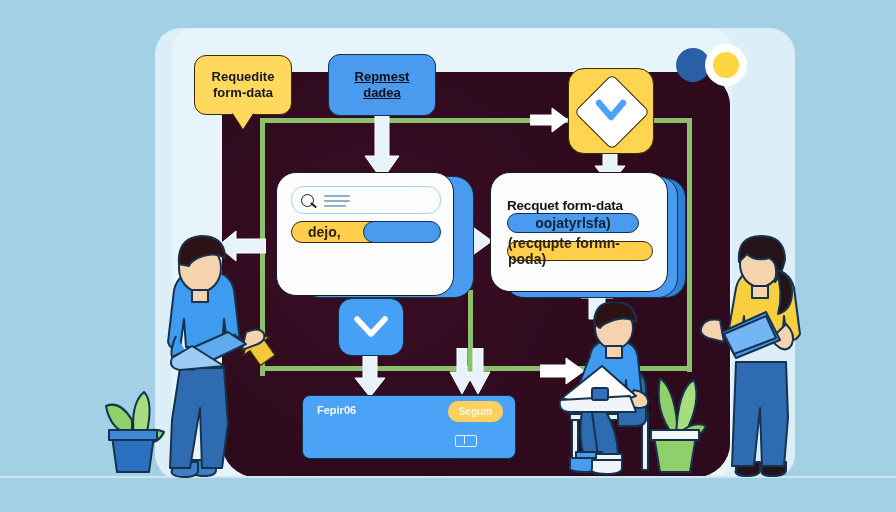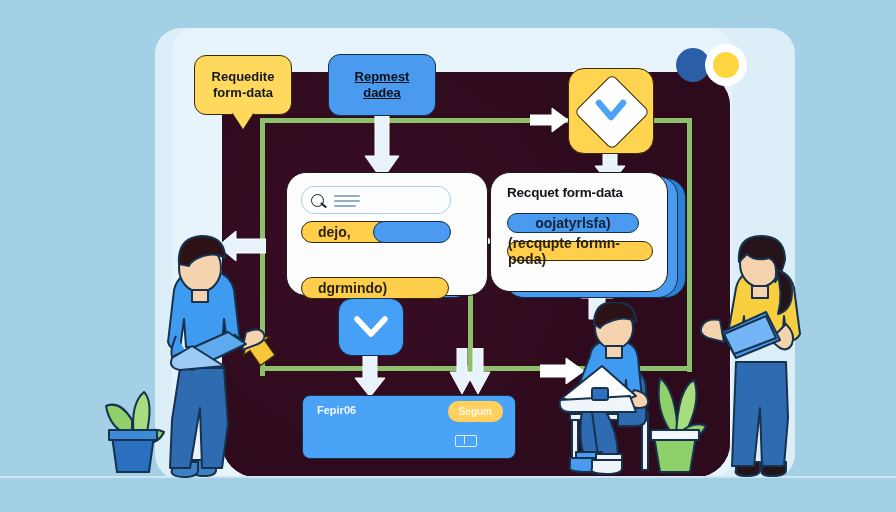--- a/index.html
+++ b/index.html
@@ -237,44 +237,41 @@
     </svg>
   </div>
 
   <div class="tile-blue">
     <svg style="position:absolute;left:14px;top:13px;" width="36" height="30" viewBox="0 0 36 30">
       <path d="M4 7 L18 22 L32 7" fill="none" stroke="#ffffff" stroke-width="5.5" stroke-linecap="round" stroke-linejoin="round"></path>
     </svg>
   </div>
 
   <div class="card-shadow" style="left:300px;top:176px;width:172px;height:120px;"></div>
-  <div class="card" style="left:286px;top:172px;width:176px;height:122px;padding-left:24px;">
+  <div class="card" style="left:276px;top:172px;width:176px;height:122px;">
     <div class="searchbar">
       <span class="ring"></span>
       <span class="handle"></span>
       <span class="ln" style="left:32px;top:8px;width:26px;"></span>
       <span class="ln" style="left:32px;top:13px;width:26px;"></span>
       <span class="ln" style="left:32px;top:18px;width:22px;"></span>
     </div>
 
     <div class="pill pill-yellow" style="left:14px;top:48px;width:148px;height:22px;">
       <span>dejo,</span>
     </div>
     <div class="pill pill-blue" style="left:86px;top:48px;width:78px;height:22px;padding-left:0;"></div>
 
 
-    <div class="pill pill-yellow" style="left:14px;top:104px;width:148px;height:22px;">
-      <span>dgrmindo)</span>
-    </div>
   </div>
 
   <div class="card-shadow2" style="left:516px;top:178px;width:168px;height:118px;"></div>
   <div class="card-shadow" style="left:504px;top:176px;width:172px;height:120px;"></div>
   <div class="card" style="left:490px;top:172px;width:176px;height:118px;">
-    <div class="card-title" style="left:16px;top:12px;">Recquet form-data</div>
+    <div class="card-title" style="left:16px;top:25px;">Recquet form-data</div>
     <div class="pill pill-blue" style="left:16px;top:40px;width:132px;height:20px;justify-content:center;padding-left:0;">
       <span>oojatyrlsfa)</span>
     </div>
     <div class="pill pill-yellow" style="left:16px;top:68px;width:146px;height:20px;justify-content:center;padding-left:0;">
       <span>(recqupte formn-poda)</span>
     </div>
   </div>
 
   <div class="bluecard">
     <div class="bluecard-title">Fepir06</div>

